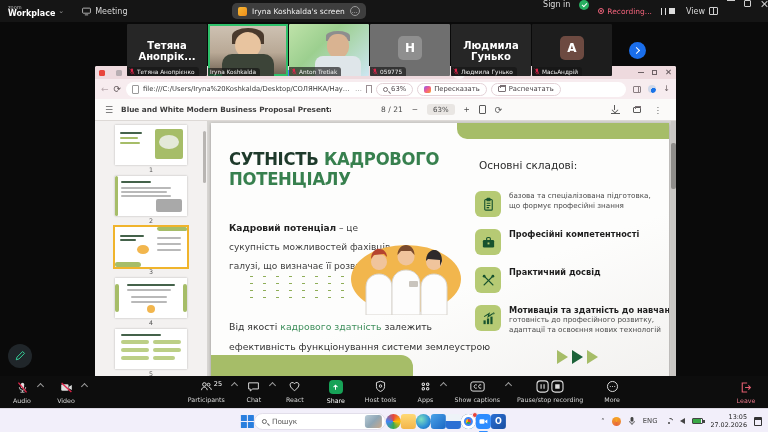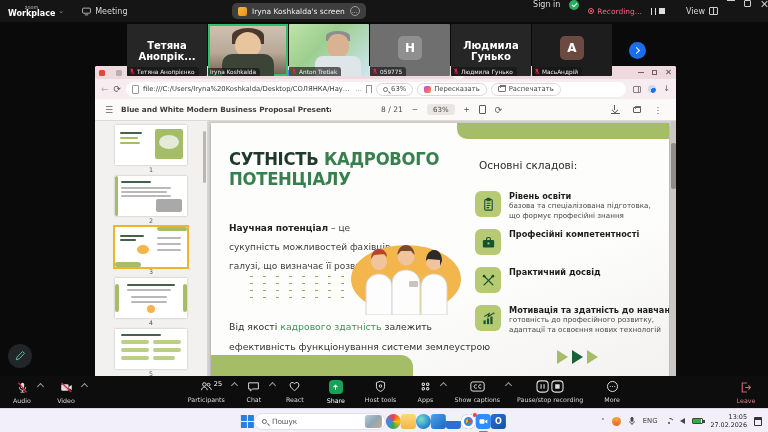--- a/index.html
+++ b/index.html
@@ -3,21 +3,21 @@
 <meta charset="utf-8">
 <style>
   html,body{margin:0;padding:0;background:#000;}
   *{box-sizing:border-box;}
   .screen{position:relative;width:768px;height:432px;overflow:hidden;background:#000;
           font-family:"DejaVu Sans","Liberation Sans",sans-serif;-webkit-font-smoothing:antialiased;}
 
   
   .titlebar{position:absolute;top:0;left:0;width:768px;height:22px;background:#151515;
             display:flex;align-items:center;color:#dcdcdc;font-size:8px;}
-  .brand{display:flex;flex-direction:column;line-height:1;margin-left:8px;text-align:center;}
+  .brand{display:flex;flex-direction:column;line-height:1;margin-left:8px;}
   .brand .b1{font-size:5px;color:#bdbdbd;}
   .brand .b2{font-size:8px;font-weight:bold;color:#fff;}
   .tb-chev{color:#9a9a9a;font-size:7px;margin:0 6px 0 3px;}
   .tb-item{display:flex;align-items:center;gap:4px;margin-left:12px;color:#d8d8d8;}
   .screen-pill{position:absolute;left:232px;top:3px;height:16px;background:#3e3e3e;border-radius:5px;
                display:flex;align-items:center;gap:5px;padding:0 6px;font-size:7.5px;color:#eee;}
   .share-ico{width:9px;height:9px;border-radius:2px;background:linear-gradient(135deg,#f7b733,#ef8e1b);}
   .pill-more{width:10px;height:10px;border:1px solid #9a9a9a;border-radius:50%;color:#cfcfcf;
              font-size:6px;line-height:8px;text-align:center;}
   .tb-right{position:absolute;right:0;top:0;height:22px;display:flex;gap:9px;}
@@ -216,21 +216,21 @@
       <span>Sign in</span>
       <span class="gcheck"></span>
       <span class="recording">
         <span class="rec-dot"></span>
         <span>Recording...</span>
       </span>
       <span class="recbars">
         <span class="rb-pause"></span>
         <span class="rb-stop"></span>
       </span>
-      <span class="tb-item" style="margin-left:12px">
+      <span class="tb-item" style="margin-left:2px">
         <span>View</span>
         <span class="view-ico"></span>
       </span>
       <span class="win-min"></span>
       <span class="win-max"></span>
       <span class="win-x"></span>
     </div>
   </header>
 
   <div class="stage">
@@ -386,21 +386,21 @@
 
         <div class="canvas">
           <div class="slide">
             <div class="bar-tr"></div>
             <div class="bar-bl"></div>
             <div class="s-title">
               <span>СУТНІСТЬ</span><span class="grn"> КАДРОВОГО</span><br>
               <span class="grn">ПОТЕНЦІАЛУ</span>
             </div>
             <div class="s-p1">
-              <b>Научная потенціал</b><span> – це</span><br>
+              <b>Кадровий потенціал</b><span> – це</span><br>
               <span>сукупність можливостей фахівців</span><br>
               <span>галузі, що визначає її розвиток.</span>
             </div>
             <div class="dots"></div>
             <svg class="illo" width="114" height="80" viewBox="0 0 114 80">
               <ellipse cx="57" cy="44" rx="55" ry="34" fill="#f2b64d"></ellipse>
 
               <circle cx="30" cy="27" r="8" fill="#f0c49c"></circle>
               <path d="M22 24c0-7 5-11 9-10 4 0 7 4 7 8l-3-3-10 1z" fill="#b5432e"></path>
               <path d="M17 80V52c0-8 6-13 13-13s13 5 13 13v28z" fill="#fdfdfd" stroke="#d8d4ce" stroke-width="1"></path>
@@ -424,21 +424,20 @@
               <span class="s-ico">
                 <svg width="15" height="15" viewBox="0 0 24 24" fill="none" stroke="#17522e" stroke-width="1.8">
                     <rect x="6" y="4" width="12" height="17" rx="1.5"></rect>
                     <rect x="9.5" y="2" width="5" height="4" rx="1" fill="#17522e"></rect>
                     <line x1="9" y1="10" x2="15" y2="10"></line>
                     <line x1="9" y1="13.5" x2="15" y2="13.5"></line>
                     <line x1="9" y1="17" x2="13" y2="17"></line>
                   </svg>
               </span>
               <div>
-                <div class="s-it">Рівень освіти</div>
                 <div class="s-id">базова та спеціалізована підготовка, що формує професійні знання</div>
               </div>
             </div>
             <div class="s-item" style="top:106px">
               <span class="s-ico">
                 <svg width="15" height="15" viewBox="0 0 24 24" fill="#17522e">
                     <rect x="3" y="8" width="18" height="12" rx="2"></rect>
                     <path d="M9 8V6a2 2 0 0 1 2-2h2a2 2 0 0 1 2 2v2" fill="none" stroke="#17522e" stroke-width="1.8"></path>
                     <rect x="10.5" y="12" width="3" height="3" fill="#b6ca74"></rect>
                   </svg>

